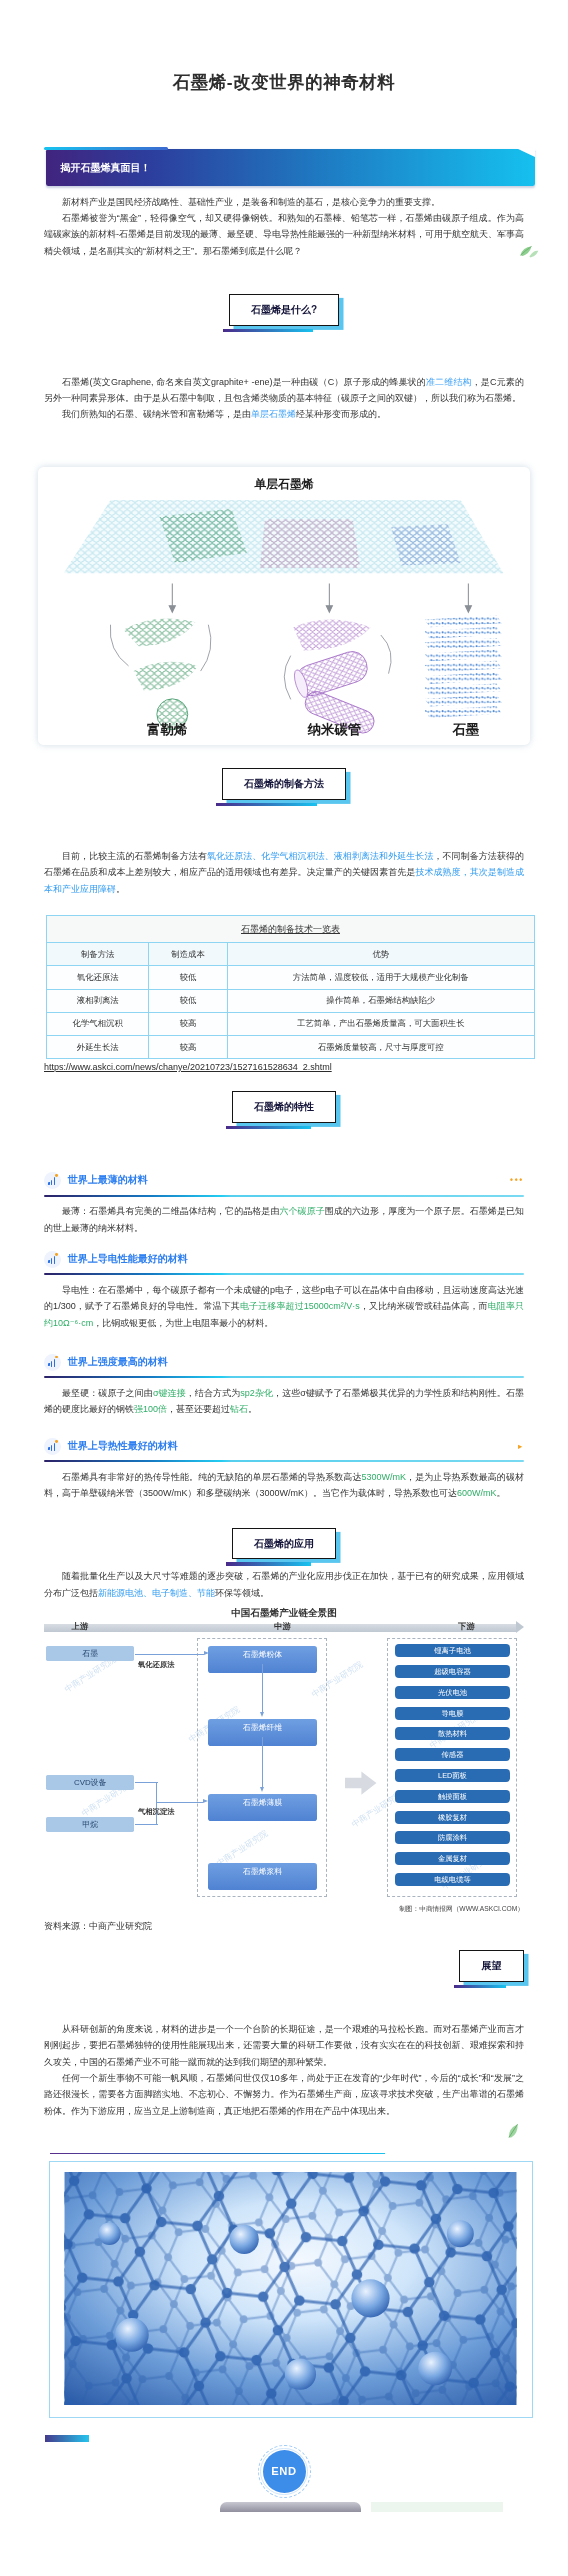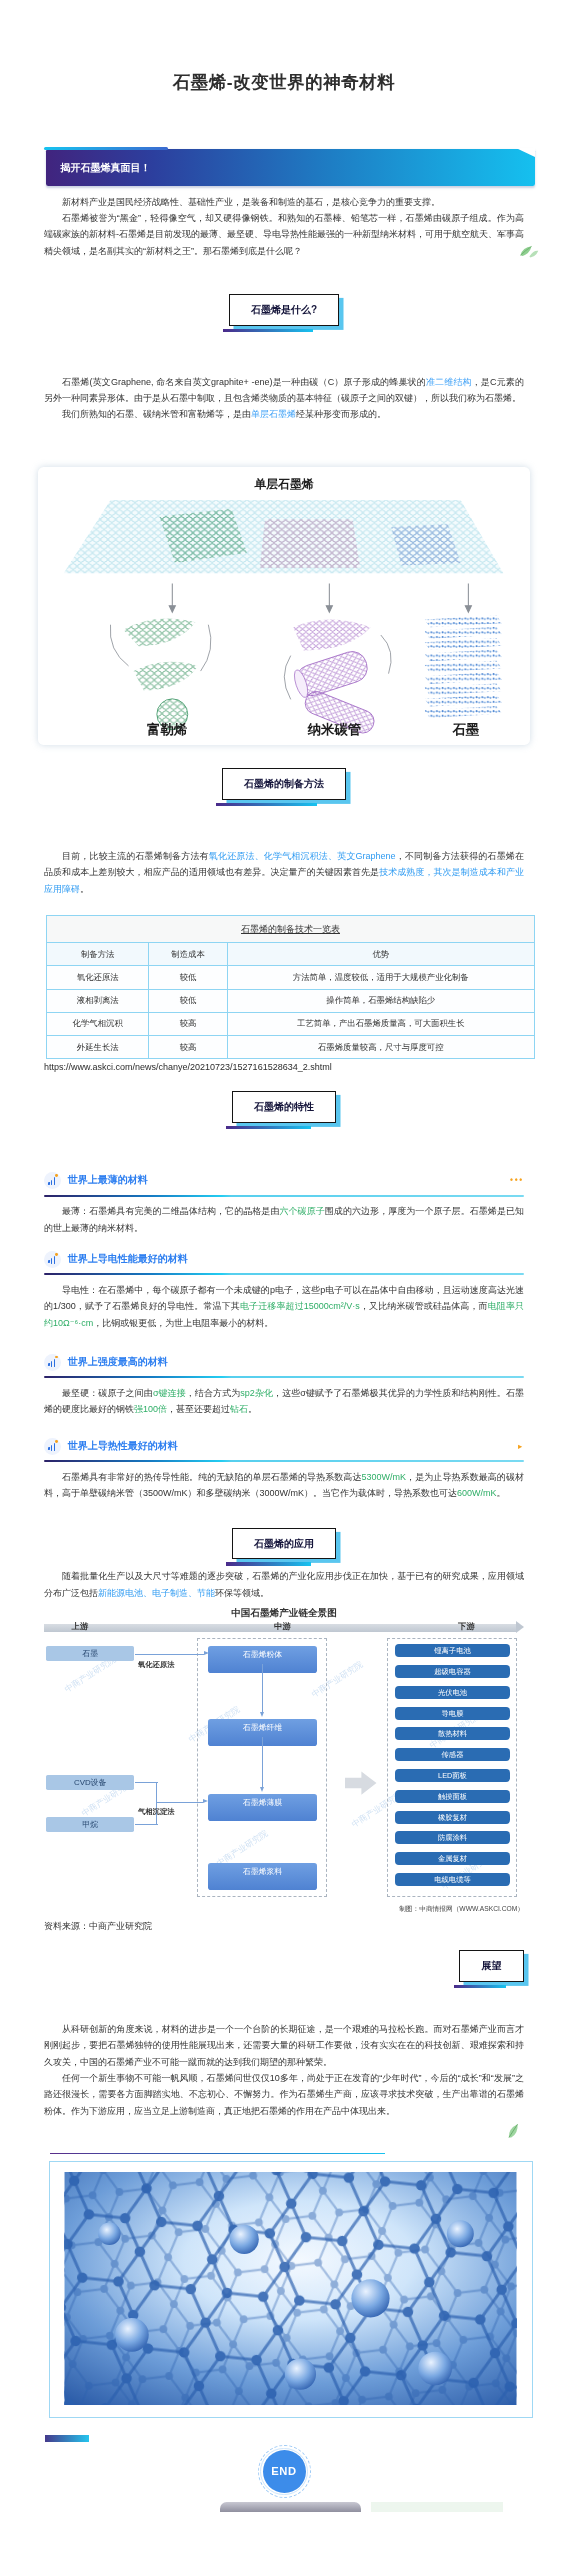--- a/index.html
+++ b/index.html
@@ -41,21 +41,21 @@
   }
   .img-card::before { content:""; position:absolute; right:-3.4px; top:-5.6px; width:19px; height:26px; background:#f7eb9e; transform:rotate(18deg); border-radius:2.2px; z-index:-1; }
   .img-card::after { content:""; position:absolute; left:-4.5px; bottom:14.6px; width:14.6px; height:22.5px; background:#f7eb9e; transform:rotate(24deg); border-radius:2.2px; z-index:-1; }
   .img-card h3 { text-align:center; font-size:11.8px; font-weight:bold; color:#1e1e1e; margin-bottom:3.4px; }
   
   .prep-table { margin: 18px 0 0 46px; width: 489px; border-collapse: collapse; font-size:8.4px; color:#333; background:#fdfeff; }
   .prep-table th, .prep-table td { border:0.6px solid #8ed5f3; text-align:center; padding: 5.6px 4.5px; font-weight:normal; }
   .prep-table .t-title { background:#f7f8f8; font-size:9px; padding:6.7px;text-decoration:underline; }
   .prep-table .t-head td { background:#f2f9fd; }
   .note-line { margin-top:6.7px; font-size:9px; line-height:16.3px; text-indent:2em; }
-  .url-line { font-size:9px; line-height:16.3px; color:#2b2b2b; word-break:break-all; }
+  .url-line { font-size:9px; line-height:16.3px; color:#2b2b2b; word-break:break-all;text-decoration:underline; }
   
   .feat-head { display:flex; align-items:center; }
   .feat-icon { width:17px; height:17px; border-radius:50%; background:#eef3fd; position:relative; flex:0 0 17px; }
   .feat-icon .b { position:absolute; bottom:3.9px; width:1.7px; background:#2b6fe0; border-radius:0.6px; }
   .feat-icon .b1{ left:3.9px; height:3.4px; transform:rotate(8deg);}
   .feat-icon .b2{ left:6.7px; height:5.6px;}
   .feat-icon .b3{ left:9.6px; height:7.9px;}
   .feat-icon .dot { position:absolute; right:2.8px; top:2.2px; width:2.8px; height:2.8px; border-radius:50%; background:#f6a21d; }
   .feat-title { margin-left:6.7px; font-size:10px; font-weight:bold; color:#2e7ff0; }
   .feat-deco { margin-left:auto; color:#f6a21d; font-size:8.4px; letter-spacing:1.7px; font-weight:bold; }
@@ -197,21 +197,21 @@
     <text x="530" y="462" font-size="26" font-weight="bold" fill="#1d1d1d" text-anchor="middle" id="fig-label-1">纳米碳管</text>
     <text x="785" y="462" font-size="26" font-weight="bold" fill="#1d1d1d" text-anchor="middle" id="fig-label-2">石墨</text>
   </svg>
 </div>
 
 <div class="badge-wrap" style="margin-top:23.6px;">
   <span class="badge">石墨烯的制备方法</span>
 </div>
 
 <div class="wrap">
-  <p class="para" style="margin-top:48px;"><span>目前，比较主流的石墨烯制备方法有</span><span class="seg-blue">氧化还原法、化学气相沉积法、英文Graphene</span><span>，不同制备方法获得的石墨烯在品质和成本上差别较大，相应产品的适用领域也有差异。决定量产的关键因素首先是</span><span class="seg-blue">技术成熟度，其次是制造成本和产业应用障碍</span><span>。</span></p>
+  <p class="para" style="margin-top:48px;"><span>目前，比较主流的石墨烯制备方法有</span><span class="seg-blue">氧化还原法、化学气相沉积法、液相剥离法和外延生长法</span><span>，不同制备方法获得的石墨烯在品质和成本上差别较大，相应产品的适用领域也有差异。决定量产的关键因素首先是</span><span class="seg-blue">技术成熟度，其次是制造成本和产业应用障碍</span><span>。</span></p>
 </div>
 
 <table class="prep-table">
   <tbody>
     <tr>
         <th class="t-title" colspan="3">石墨烯的制备技术一览表</th>
       </tr>
     <tr class="t-head">
       <td style="width:21%">制备方法</td>
       <td style="width:16%">制造成本</td>

